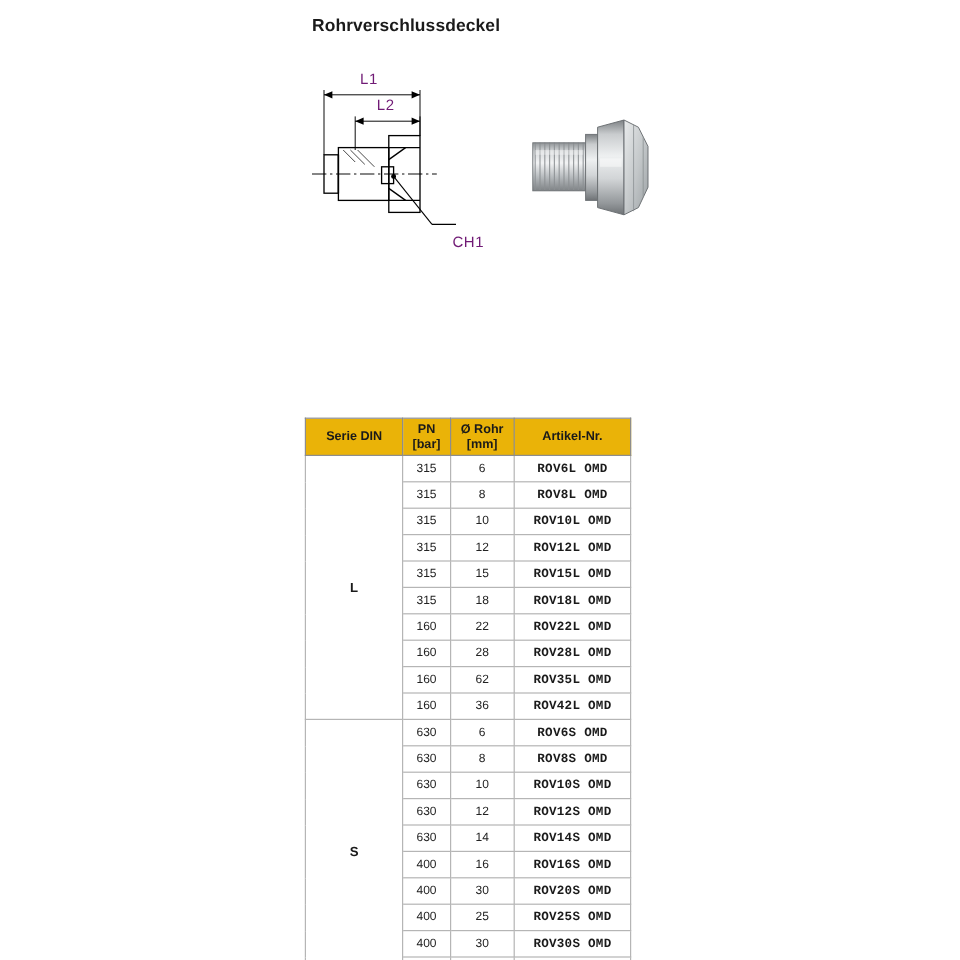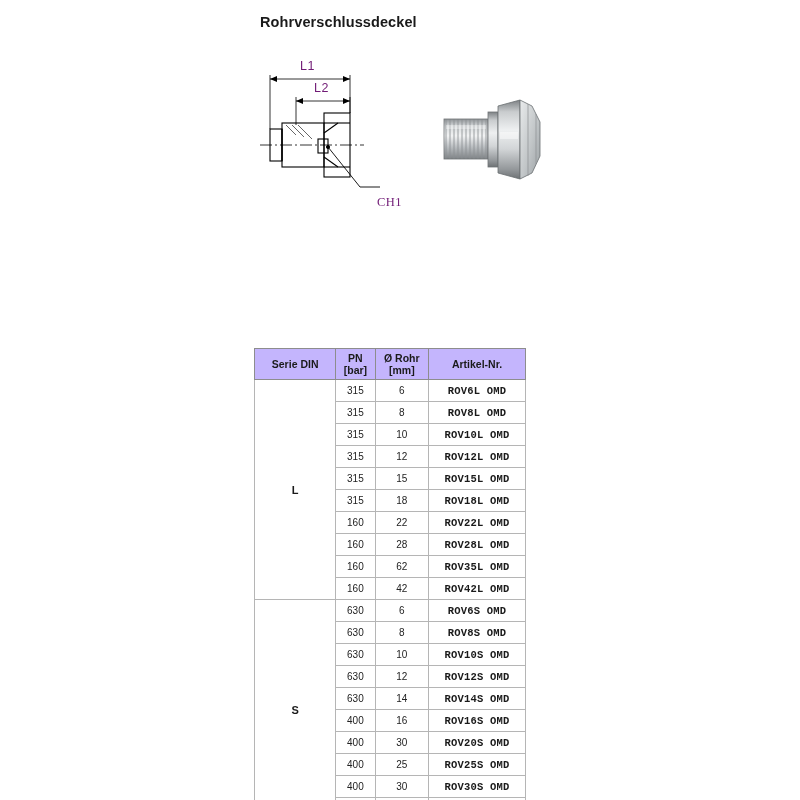--- a/index.html
+++ b/index.html
@@ -64,21 +64,21 @@
     top: 348px;
     width: 272px;
   }
   table.spec {
     border-collapse: collapse;
     width: 272px;
     font-size: 10.5px;
     color: #1a1a1a;
   }
   table.spec th {
-    background: #c4b5fd;
+    background: #eab308;
     border: 1px solid #8d8d8d;
     font-size: 10.5px;
     font-weight: bold;
     text-align: center;
     padding: 3px 2px;
     line-height: 1.15;
     color: #1a1a1a;
   }
   table.spec td {
     border: 1px solid #b5b5b5;
@@ -166,21 +166,21 @@
 
       <g stroke="#000" stroke-width="0.9">
         <line x1="76" y1="102" x2="108" y2="142"></line>
         <line x1="108" y1="142" x2="128" y2="142"></line>
         <circle cx="76" cy="102" r="1.6" fill="#000"></circle>
       </g>
     </svg>
 
     <div class="dimlabel" style="left:48px; top:14px;">L1</div>
     <div class="dimlabel" style="left:62px; top:36px;">L2</div>
-    <div class="dimlabel" style="left:125px; top:150px;font-family:Liberation Serif, serif;">CH1</div>
+    <div class="dimlabel" style="left:125px; top:150px;">CH1</div>
   </div>
 
   <div class="photo">
     <svg width="110" height="100" viewBox="0 0 110 100">
       <defs>
         <linearGradient id="metalV" x1="0" y1="0" x2="0" y2="1">
           <stop offset="0%" stop-color="#8f9396"></stop>
           <stop offset="18%" stop-color="#d7dadc"></stop>
           <stop offset="42%" stop-color="#f2f3f4"></stop>
           <stop offset="70%" stop-color="#b9bdc0"></stop>
@@ -292,21 +292,21 @@
           <td class="rohr">28</td>
           <td class="artikel">ROV28L OMD</td>
         </tr>
         <tr>
           <td class="pn">160</td>
           <td class="rohr">62</td>
           <td class="artikel">ROV35L OMD</td>
         </tr>
         <tr>
           <td class="pn">160</td>
-          <td class="rohr">42</td>
+          <td class="rohr">36</td>
           <td class="artikel">ROV42L OMD</td>
         </tr>
 
         <tr class="group-start">
           <td class="serie" rowspan="10">S</td>
           <td class="pn">630</td>
           <td class="rohr">6</td>
           <td class="artikel">ROV6S OMD</td>
         </tr>
         <tr>

